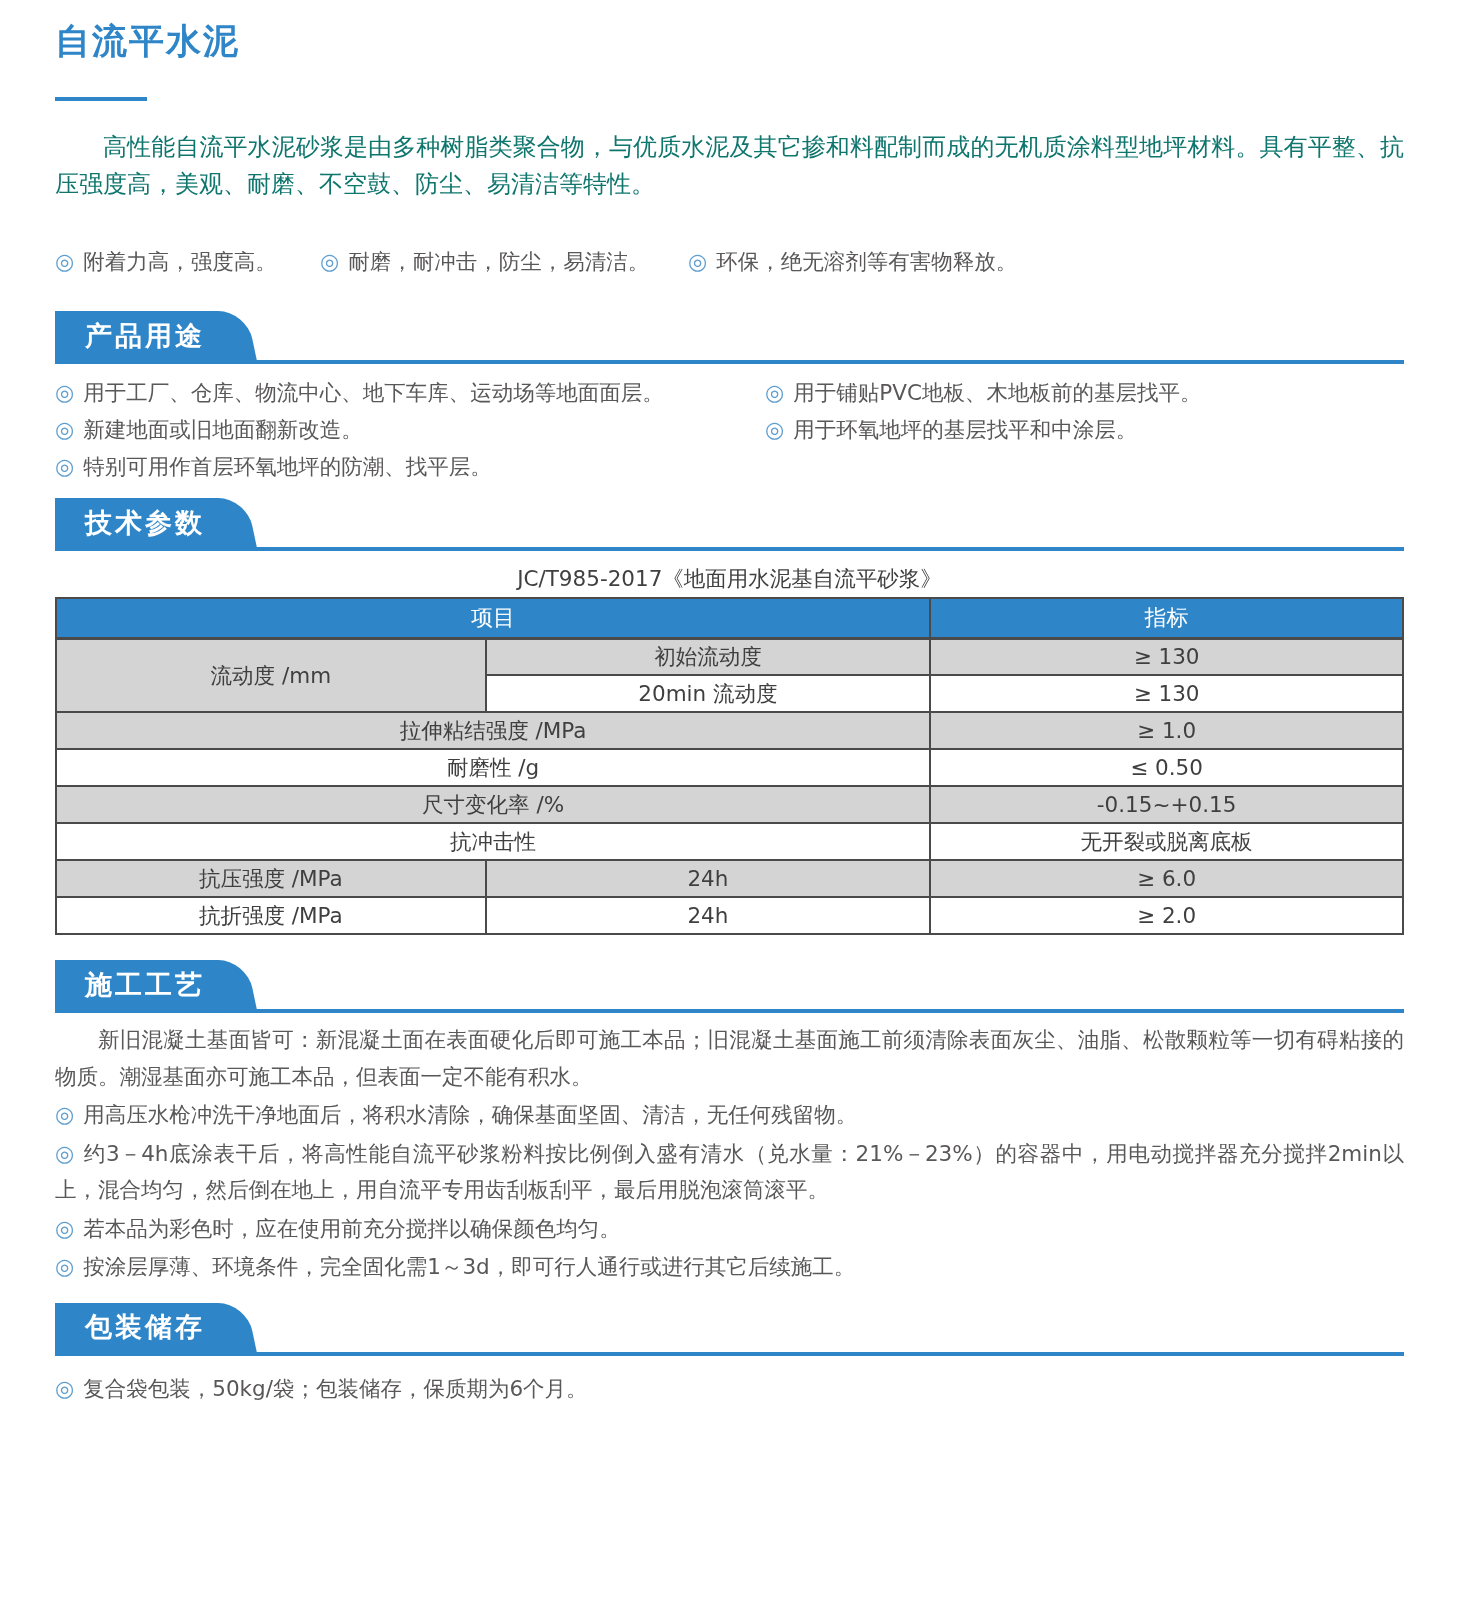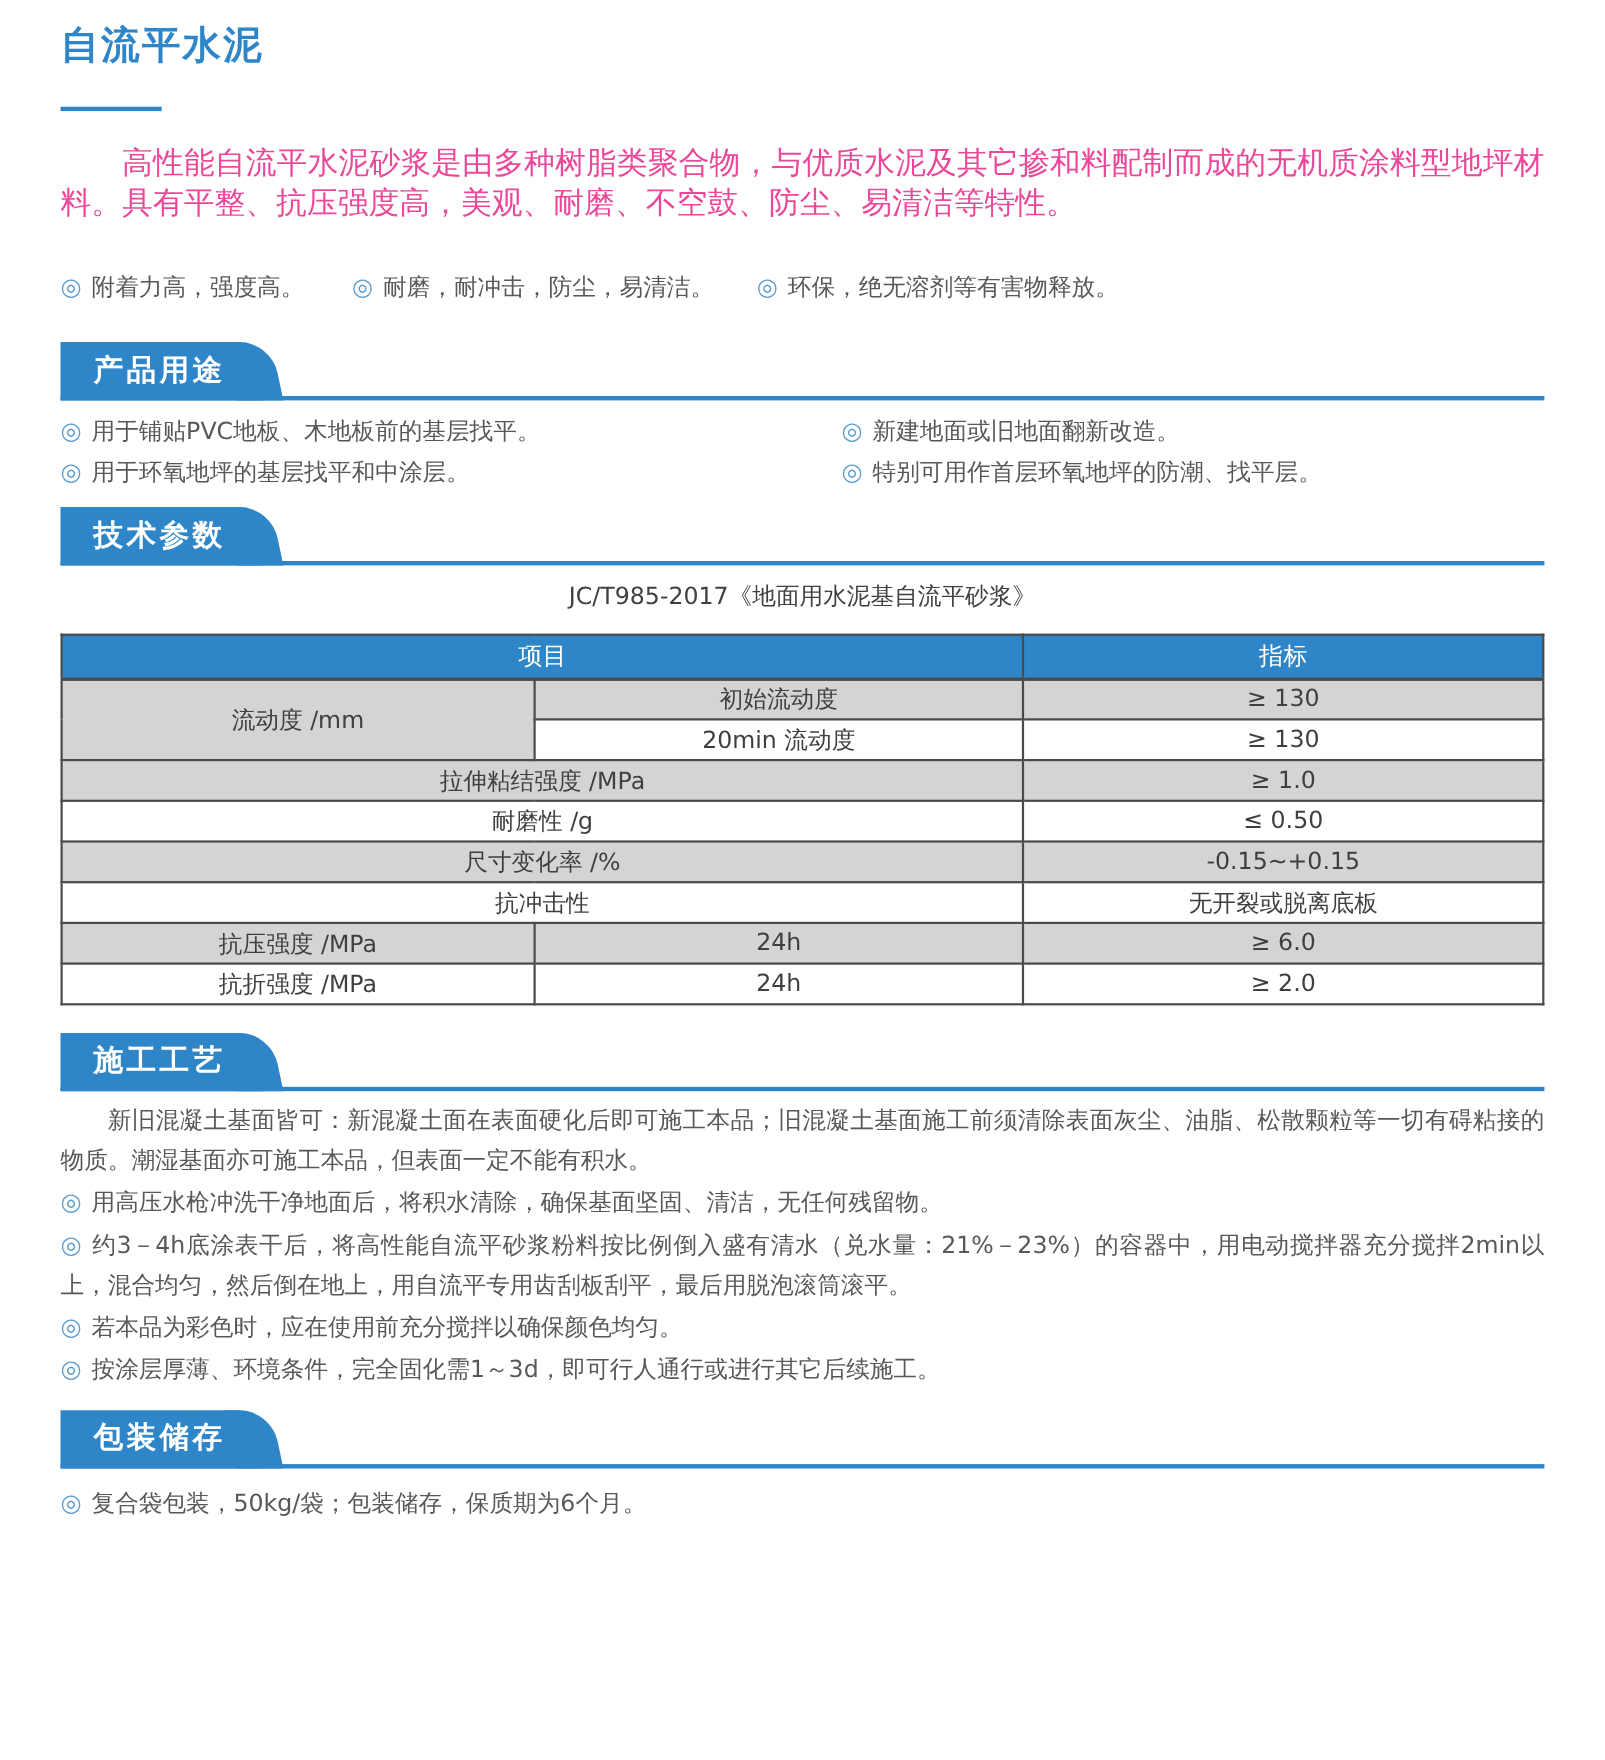--- a/index.html
+++ b/index.html
@@ -28,25 +28,25 @@
   .title-rule {
     width: 92px;
     height: 4px;
     background: #2e86c8;
     margin-top: 32px;
   }
 
   
   .intro {
     margin: 28px 0 0 0;
-    font-size: 28px;
+    font-size: 24px;
     line-height: 37px;
     text-indent: 2em;
     text-align: justify;
-    color: #ec4899;
+    color: #0f766e;
   }
 
   
   .section-header { position: relative; height: 54px; }
   .sh-rule {
     position: absolute; left: 0; right: 0; bottom: 0;
     height: 4px; background: #2e86c8;
   }
   .sh-tab {
     position: absolute; left: 0; bottom: 0;
@@ -96,21 +96,21 @@
   .mt-params { margin-top: 12px; }
   .table-title {
     margin-top: 13px;
     text-align: center;
     font-size: 21.5px;
     color: #404040;
   }
   table.params {
     width: 100%;
     border-collapse: collapse;
-    margin-top: 20px;
+    margin-top: 4px;
     table-layout: fixed;
   }
   table.params th, table.params td {
     border: 2px solid #4a4a4a;
     text-align: center;
     vertical-align: middle;
     padding: 0 6px;
   }
   table.params th {
     background: #2e86c8;
@@ -161,20 +161,21 @@
   </div>
 
   <div class="section mt-uses">
     <div class="section-header">
       <div class="sh-tab">
         <span>产品用途</span>
       </div>
       <div class="sh-rule"></div>
     </div>
     <div class="uses-grid">
+      <div class="bullet"><span class="b-icon">◎</span><span>用于工厂、仓库、物流中心、地下车库、运动场等地面面层。</span></div>
       <div class="bullet"><span class="b-icon">◎</span><span>用于铺贴PVC地板、木地板前的基层找平。</span></div>
       <div class="bullet"><span class="b-icon">◎</span><span>新建地面或旧地面翻新改造。</span></div>
       <div class="bullet"><span class="b-icon">◎</span><span>用于环氧地坪的基层找平和中涂层。</span></div>
       <div class="bullet"><span class="b-icon">◎</span><span>特别可用作首层环氧地坪的防潮、找平层。</span></div>
       <div></div>
     </div>
   </div>
 
   <div class="section mt-params">
     <div class="section-header">

